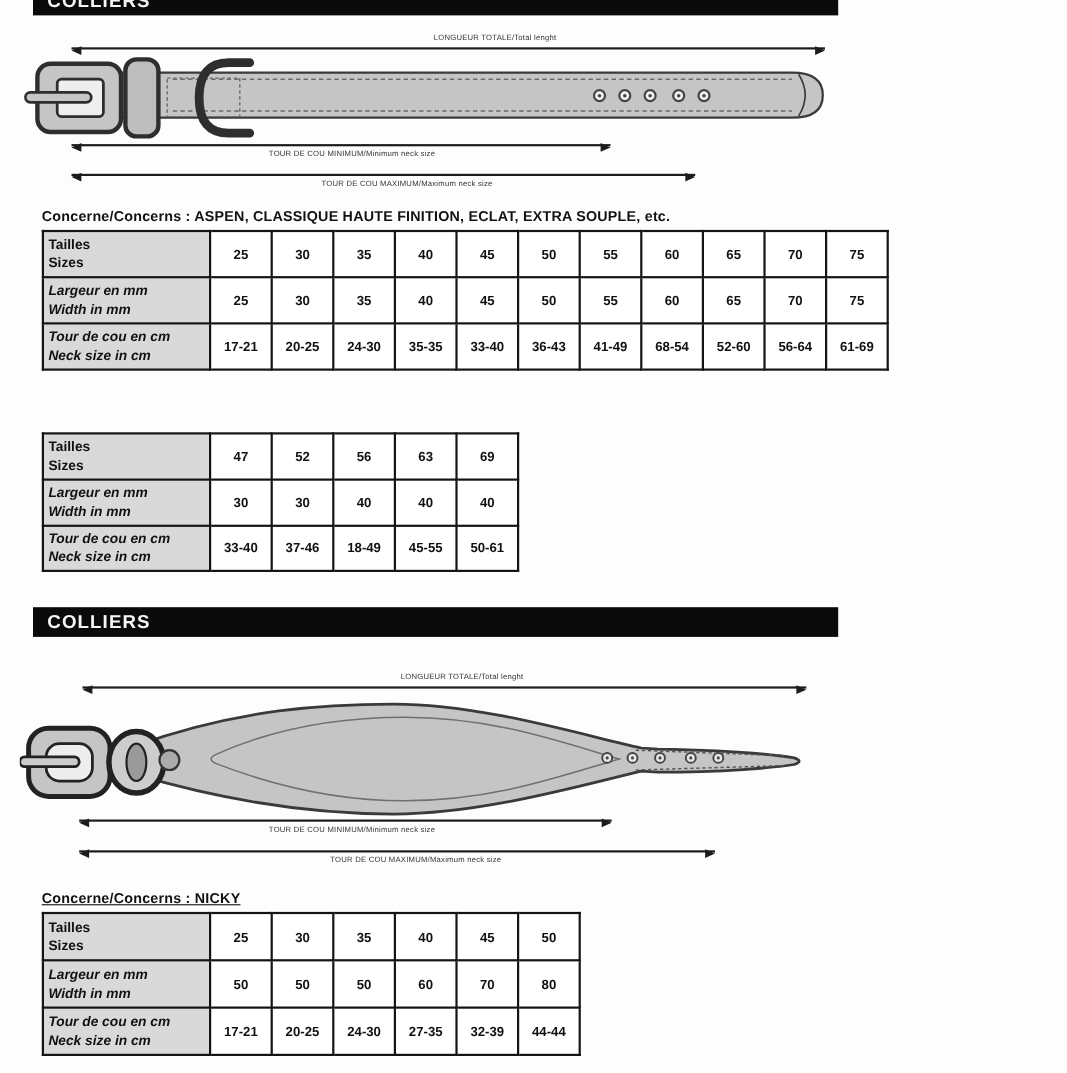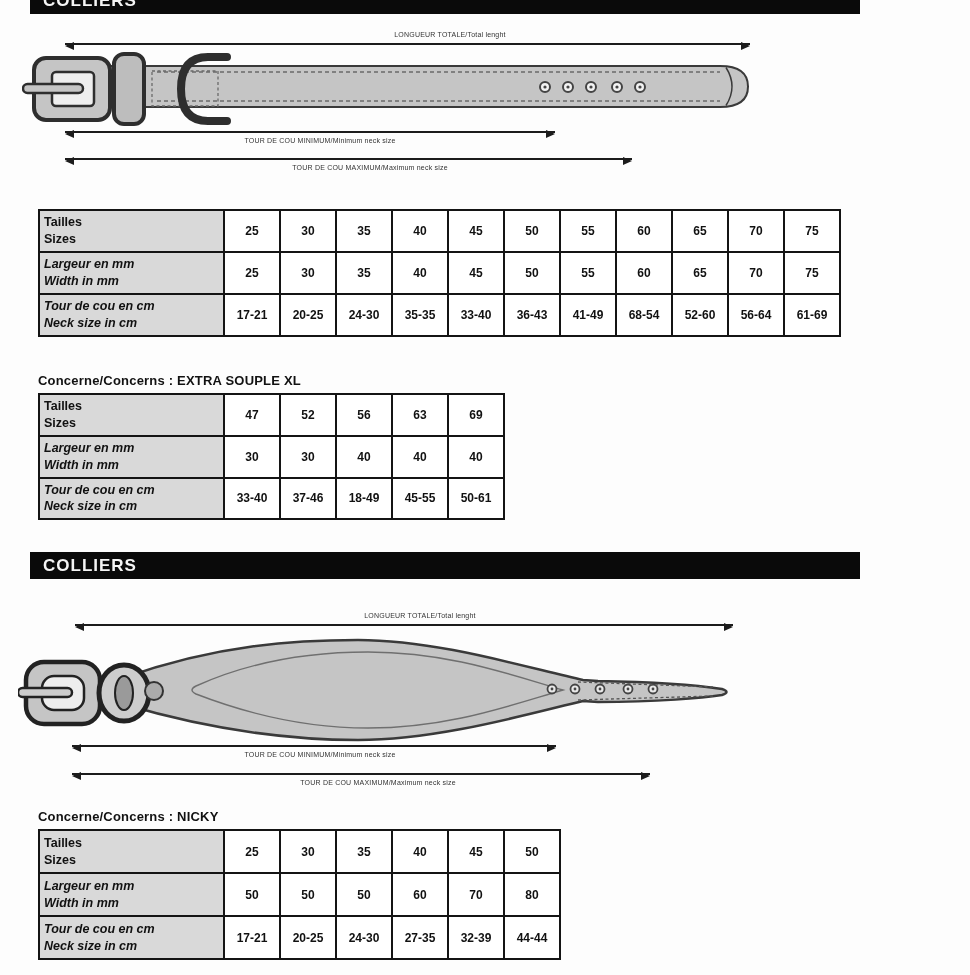--- a/index.html
+++ b/index.html
@@ -1,42 +1,42 @@
 <!DOCTYPE html>
 <html><head>
 <meta charset="utf-8">
 <style>
   * { margin:0; padding:0; box-sizing:border-box; }
   html,body { background:#ffffff; }
   body { font-family:"Liberation Sans", sans-serif; }
   .page { position:relative; width:970px; height:975px; background:#fdfdfd; overflow:hidden; }
 
   
-  .black-bar { position:absolute; left:30px; width:830px; background:#0a0a0a; overflow:hidden; }
+  .black-bar { position:absolute; left:30px; width:732px; background:#0a0a0a; overflow:hidden; }
   .black-bar .bar-text { display:block; color:#f5f5f5; font-weight:bold; font-size:17px; letter-spacing:1px; padding-left:13px; }
   .bar-1 { top:0; height:14px; }
   .bar-1 .bar-text { margin-top:-9px; }
   .bar-2 { top:552px; height:27px; }
   .bar-2 .bar-text { line-height:27px; }
 
   
   .dim-arrow { position:absolute; height:0; border-top:2px solid #1c1c1c; }
   .dim-arrow::before, .dim-arrow::after { content:""; position:absolute; top:-3.5px; width:0; height:0; }
   .dim-arrow::before { left:0; border-top:4px solid transparent; border-bottom:4px solid transparent; border-right:9px solid #1c1c1c; }
   .dim-arrow::after  { right:0; border-top:4px solid transparent; border-bottom:4px solid transparent; border-left:9px solid #1c1c1c; }
 
   .dim-label { position:absolute; font-size:7px; color:#333; text-align:center; width:240px; letter-spacing:.2px; white-space:nowrap; }
 
   
   .concerns { position:absolute; left:38px; font-size:13px; font-weight:bold; color:#121212; letter-spacing:.2px; }
 
   
   table.size-table { position:absolute; left:38px; border-collapse:collapse; background:#fff; }
   table.size-table th, table.size-table td { border:2px solid #141414; }
-  table.size-table th { width:185px; background:#d9d9d9; text-align:left; padding:3px 4px; font-size:12.5px; line-height:1.35; color:#111; font-weight:bold; }
+  table.size-table th { width:152px; background:#d9d9d9; text-align:left; padding:3px 4px; font-size:12.5px; line-height:1.35; color:#111; font-weight:bold; }
   table.size-table th.italic { font-style:italic;margin-top:36px; }
   table.size-table td { width:56px; text-align:center; font-weight:bold; font-size:12px; color:#111; }
   .t1 td, .t1 th { height:42px; }
   .t2 td, .t2 th { height:40px; }
   .t3 td, .t3 th { height:43px; }
 
   .collar-svg { position:absolute; }
 </style>
 </head>
 <body>
@@ -84,20 +84,21 @@
       <circle cx="595" cy="37" r="1.6"></circle>
         <circle cx="618" cy="37" r="1.6"></circle>
     </g>
   </svg>
 
   <div class="dim-arrow" style="left:65px; top:131px; width:490px;"></div>
   <div class="dim-label" style="left:200px; top:137px;">TOUR DE COU MINIMUM/Minimum neck size</div>
   <div class="dim-arrow" style="left:65px; top:158px; width:567px;"></div>
   <div class="dim-label" style="left:250px; top:164px;">TOUR DE COU MAXIMUM/Maximum neck size</div>
 
+  <div class="concerns" style="top:189px;">Concerne/Concerns : ASPEN, CLASSIQUE HAUTE FINITION, ECLAT, EXTRA SOUPLE, etc.</div>
   <table class="size-table t1" style="top:209px;">
     <tbody>
         <tr>
       <th><span>Tailles</span><br><span>Sizes</span></th>
     <td>25</td>
           <td>30</td>
           <td>35</td>
           <td>40</td>
           <td>45</td>
           <td>50</td>
@@ -131,21 +132,20 @@
           <td>36-43</td>
           <td>41-49</td>
           <td>68-54</td>
           <td>52-60</td>
           <td>56-64</td>
           <td>61-69</td>
         </tr>
   </tbody>
     </table>
 
-  <div class="concerns" style="top:373px;">Concerne/Concerns : EXTRA SOUPLE XL</div>
   <table class="size-table t2" style="top:393px;">
     <tbody>
         <tr>
       <th><span>Tailles</span><br><span>Sizes</span></th>
     <td>47</td>
           <td>52</td>
           <td>56</td>
           <td>63</td>
           <td>69</td>
         </tr>
@@ -213,21 +213,21 @@
 
     <line x1="560" y1="48" x2="695" y2="53" stroke="#555" stroke-width="1.3" stroke-dasharray="3 2.5"></line>
     <line x1="560" y1="66" x2="695" y2="62" stroke="#555" stroke-width="1.3" stroke-dasharray="3 2.5"></line>
   </svg>
 
   <div class="dim-arrow" style="left:72px; top:745px; width:484px;"></div>
   <div class="dim-label" style="left:200px; top:751px;">TOUR DE COU MINIMUM/Minimum neck size</div>
   <div class="dim-arrow" style="left:72px; top:773px; width:578px;"></div>
   <div class="dim-label" style="left:258px; top:779px;">TOUR DE COU MAXIMUM/Maximum neck size</div>
 
-  <div class="concerns" style="top:809px;">Concerne/Concerns : NICKY</div>
+  <div class="concerns" style="top:809px;text-decoration:underline;">Concerne/Concerns : NICKY</div>
   <table class="size-table t3" style="top:829px;">
     <tbody>
         <tr>
       <th><span>Tailles</span><br><span>Sizes</span></th>
     <td>25</td>
           <td>30</td>
           <td>35</td>
           <td>40</td>
           <td>45</td>
           <td>50</td>

